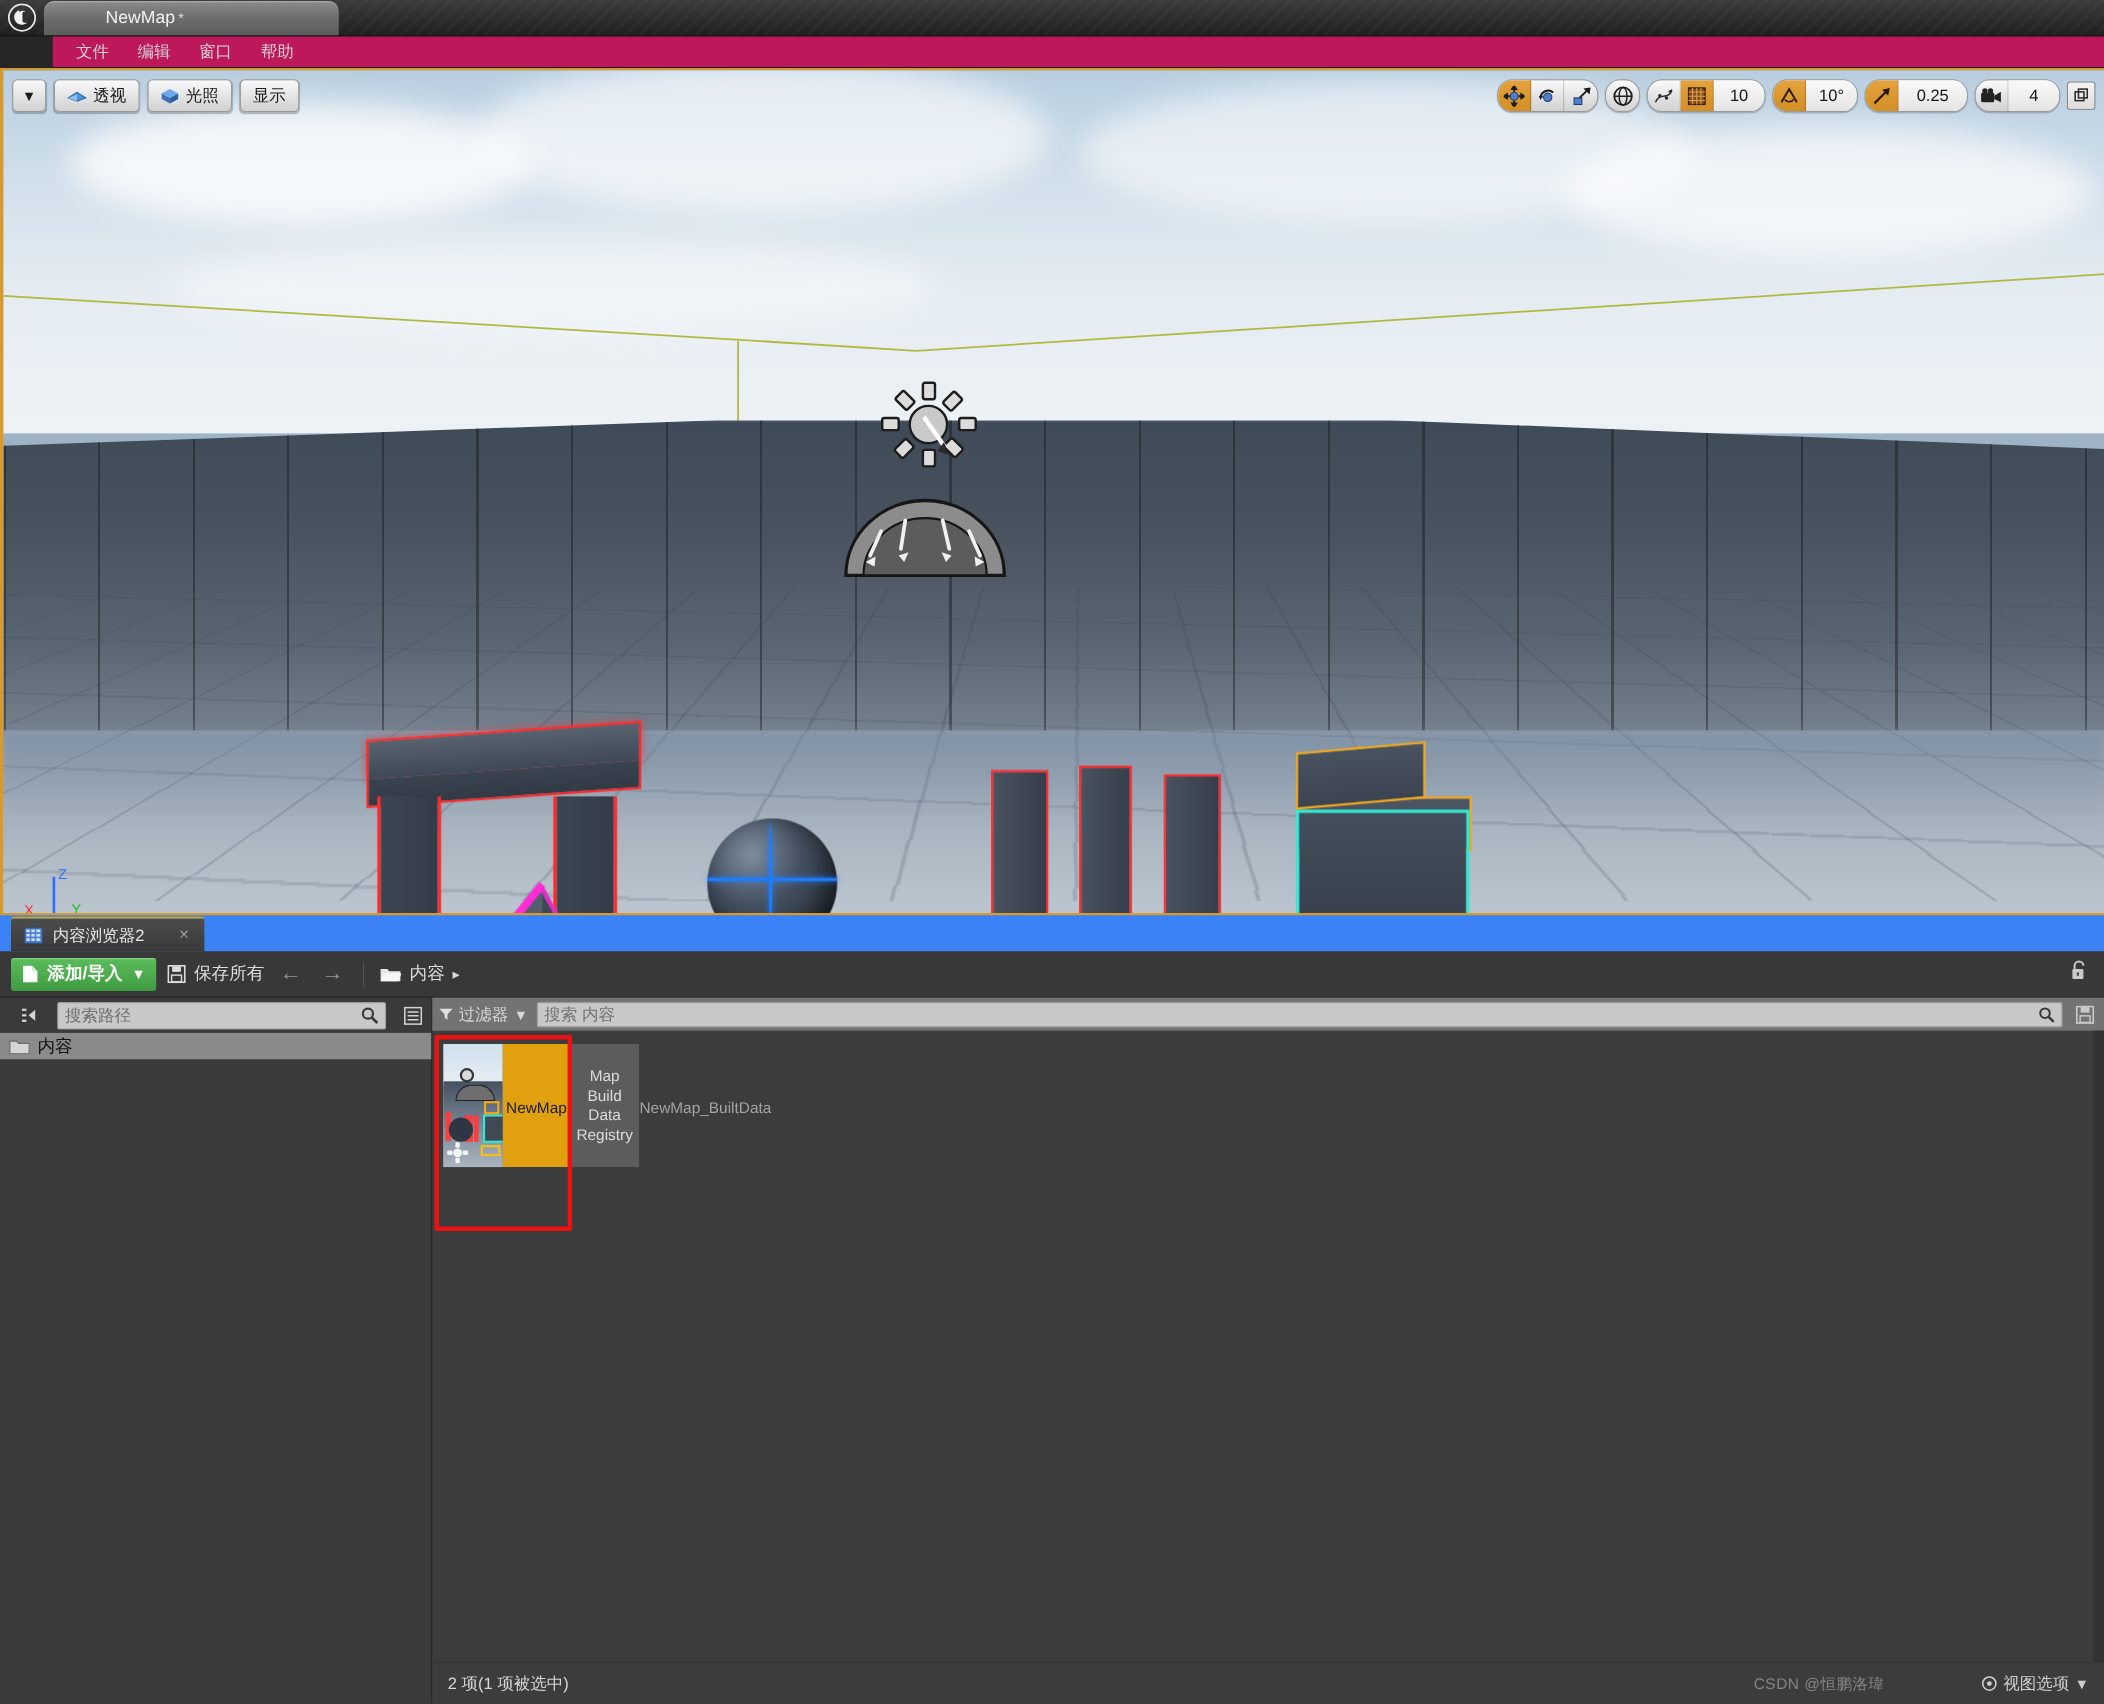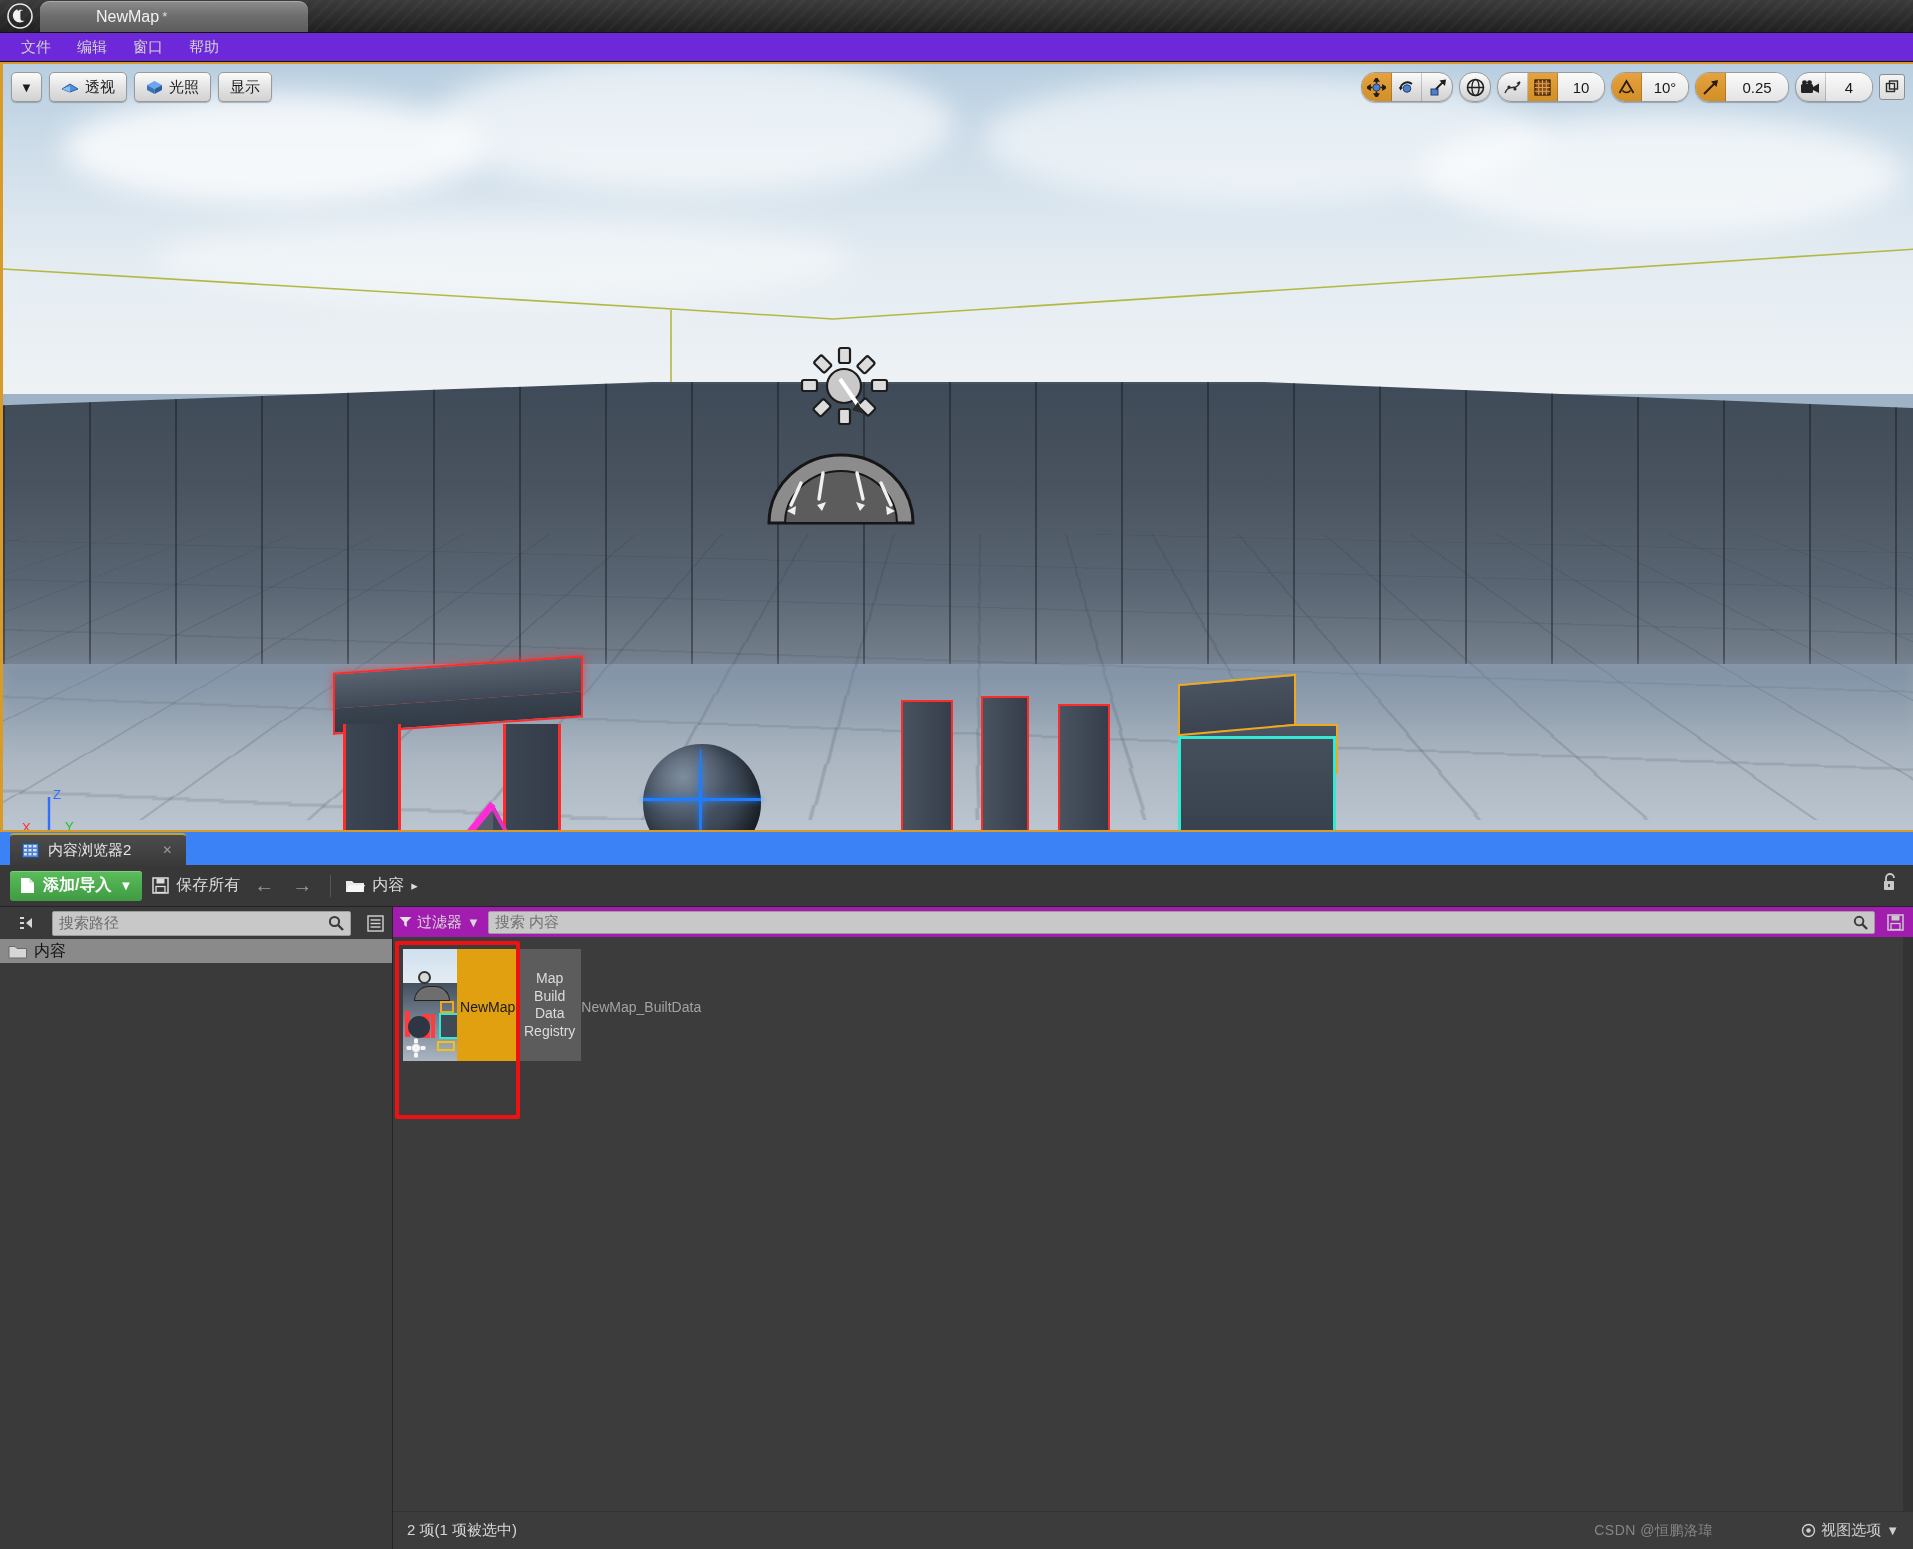--- a/index.html
+++ b/index.html
@@ -36,22 +36,22 @@
     background: linear-gradient(180deg,#8d8d8d 0%,#6f6f6f 45%,#5c5c5c 100%);
     border-radius: 9px 9px 0 0;
     display:flex; align-items:center;
     color:#f2f2f2; font-size:16px;
     box-shadow: inset 0 1px 0 rgba(255,255,255,.25);
   }
   .maptab .star { font-size: 13px; margin-left:3px; color:#ddd; }
 
   
   .menubar {
-    height: 29px; background:#6d28d9; display:flex; align-items:center;
-    padding-left: 8px; border-bottom:1px solid #111;
+    height: 29px; background:#be185d; display:flex; align-items:center;
+    padding-left: 8px; border-bottom:1px solid #111;margin-left:48px;
   }
   .menubar .mi {
     color:#d2d2d2; font-size:15px; padding: 3px 13px; cursor: default; border-radius:2px;
   }
 
   
   .viewport {
     position: relative;
     width: 1913px; height: 797px;
     border-top: 2px solid #d89b2a;
@@ -174,21 +174,21 @@
     flex:1; height:25px; background:#c8c8c8; border:1px solid #9c9c9c; border-radius:2px;
     display:flex; align-items:center; padding: 0 6px; color:#6e6e6e; font-size:15px;
     justify-content: space-between;
   }
   .sq-btn { width:24px;height:24px;display:flex;align-items:center;justify-content:center; }
   .tree-row {
     height:24px; display:flex; align-items:center; gap:7px; padding-left:8px;
     background:#8a8a8a; color:#111; font-size:16px;
   }
   .cb-right { flex:1; background:#3c3c3c; position:relative; display:flex; flex-direction:column; }
-  .filter-row { height:30px; display:flex; align-items:center; gap:8px; padding: 0 6px; background:#a21caf; }
+  .filter-row { height:30px; display:flex; align-items:center; gap:8px; padding: 0 6px; background:#737373; }
   .filter-chip { display:flex; align-items:center; gap:5px; color:#d8d8d8; font-size:15px; }
   .assetsearch {
     flex:1; height:23px; background:#c8c8c8; border:1px solid #9c9c9c; border-radius:2px;
     display:flex; align-items:center; justify-content:space-between; padding: 0 6px; color:#737373; font-size:15px;
   }
   .asset-area { flex:1; position:relative; padding: 12px 10px; }
   .asset-grid { display:flex; gap:0px; }
   .asset {
     width:115px; display:flex; flex-direction:row; align-items:center; position:relative;
   }

